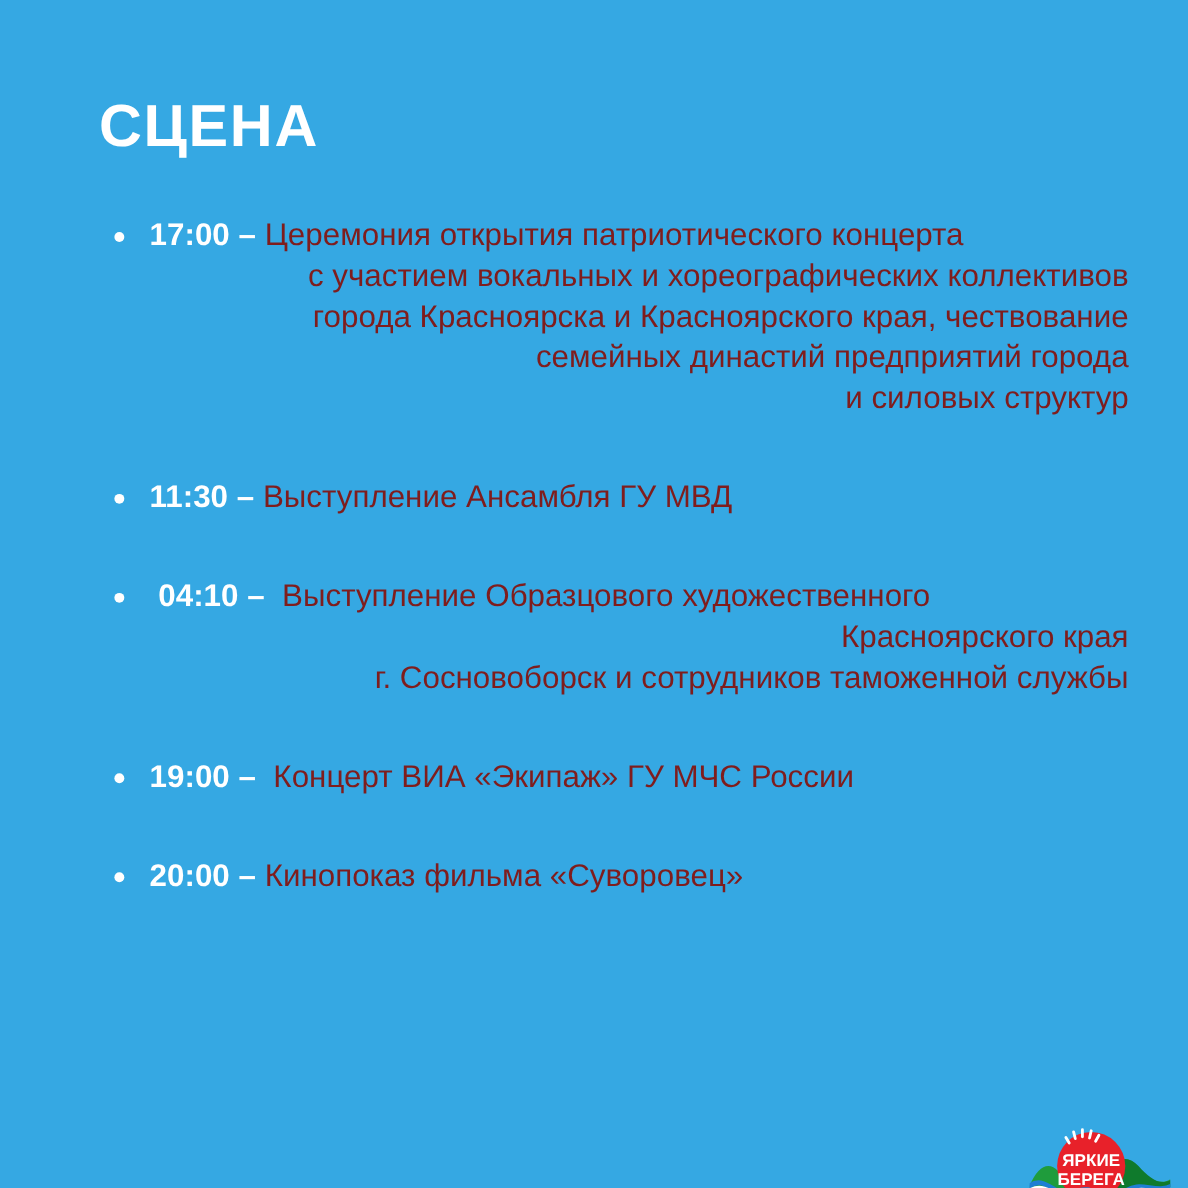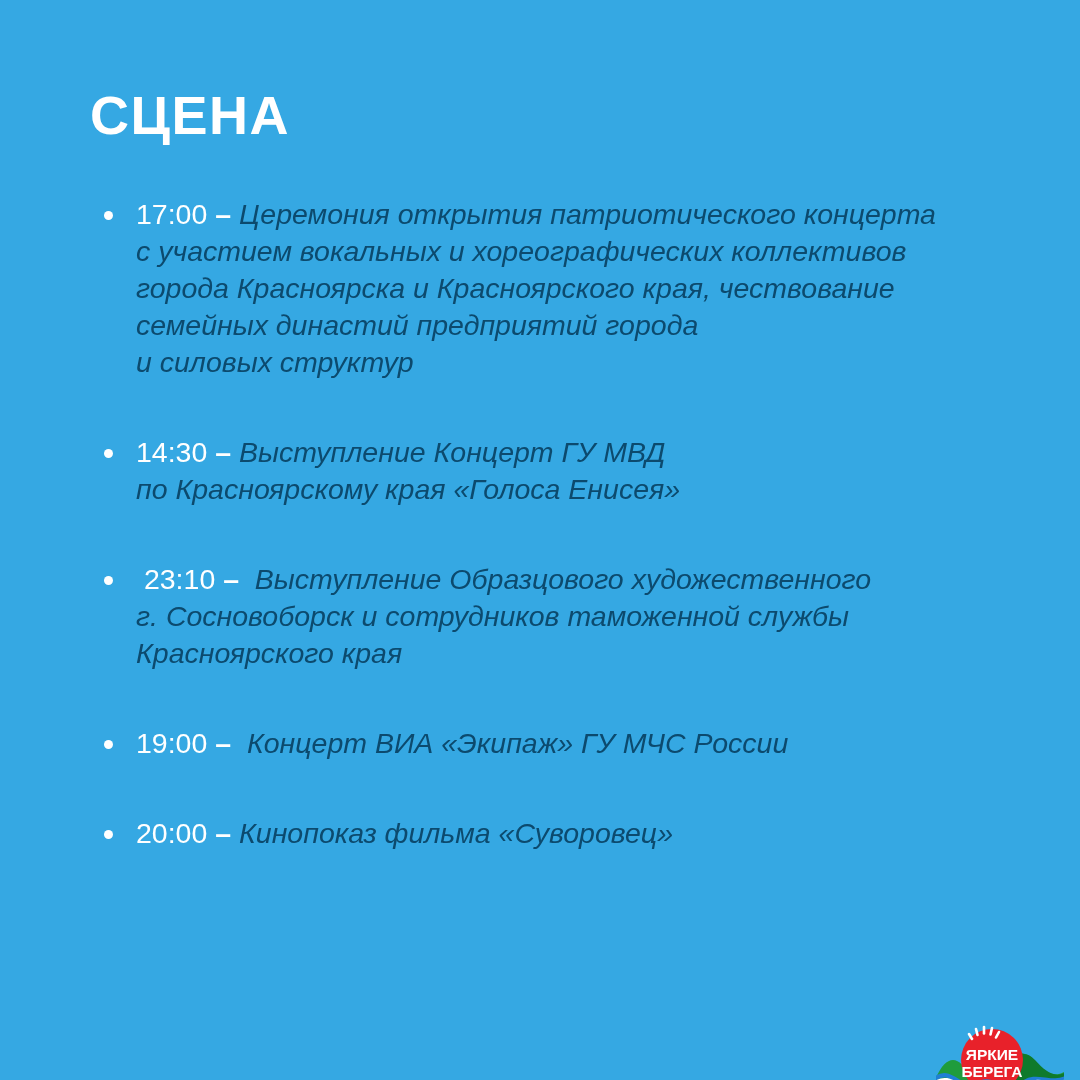--- a/index.html
+++ b/index.html
@@ -64,36 +64,36 @@
     background: #ffffff;
   }
 
   .item-body {
     font-size: 28.5px;
     line-height: 37px;
     color: #ffffff;
   }
 
   .item-time {
-    font-weight: normal;
+    font-weight: bold;
     font-style: normal;
     color: #ffffff;
     white-space: pre;
   }
 
   .item-dash {
     font-weight: bold;
     font-style: normal;
     color: #ffffff;
     white-space: pre;
   }
 
   .item-text {
-    font-style: italic;
-    color: #0c4a6e;
+    color: #7f1d1d;
+    text-align: right;
   }
 
   .item-text .ln {
     display: block;
   }
   .item-text .ln.first {
     display: inline;
   }
 
   
@@ -127,28 +127,28 @@
     <li class="schedule-item">
       <span class="bullet-dot"></span>
       <div class="item-body">
         <span class="item-time">17:00</span><span class="item-dash"> – </span><span class="item-text"><span class="ln first">Церемония открытия патриотического концерта</span><span class="ln">с участием вокальных и хореографических коллективов</span><span class="ln">города Красноярска и Красноярского края, чествование</span><span class="ln">семейных династий предприятий города</span><span class="ln">и силовых структур</span></span>
       </div>
     </li>
 
     <li class="schedule-item">
       <span class="bullet-dot"></span>
       <div class="item-body">
-        <span class="item-time">14:30</span><span class="item-dash"> – </span><span class="item-text"><span class="ln first">Выступление Концерт ГУ МВД</span><span class="ln">по Красноярскому края «Голоса Енисея»</span></span>
+        <span class="item-time">11:30</span><span class="item-dash"> – </span><span class="item-text"><span class="ln first">Выступление Ансамбля ГУ МВД</span></span>
       </div>
     </li>
 
     <li class="schedule-item">
       <span class="bullet-dot"></span>
       <div class="item-body">
-        <span class="item-time"> 23:10</span><span class="item-dash"> –  </span><span class="item-text"><span class="ln first">Выступление Образцового художественного</span><span class="ln">г. Сосновоборск и сотрудников таможенной службы</span><span class="ln">Красноярского края</span></span>
+        <span class="item-time"> 04:10</span><span class="item-dash"> –  </span><span class="item-text"><span class="ln first">Выступление Образцового художественного</span><span class="ln">Красноярского края</span><span class="ln">г. Сосновоборск и сотрудников таможенной службы</span></span>
       </div>
     </li>
 
     <li class="schedule-item">
       <span class="bullet-dot"></span>
       <div class="item-body">
         <span class="item-time">19:00</span><span class="item-dash"> –  </span><span class="item-text"><span class="ln first">Концерт ВИА «Экипаж» ГУ МЧС России</span></span>
       </div>
     </li>
 

